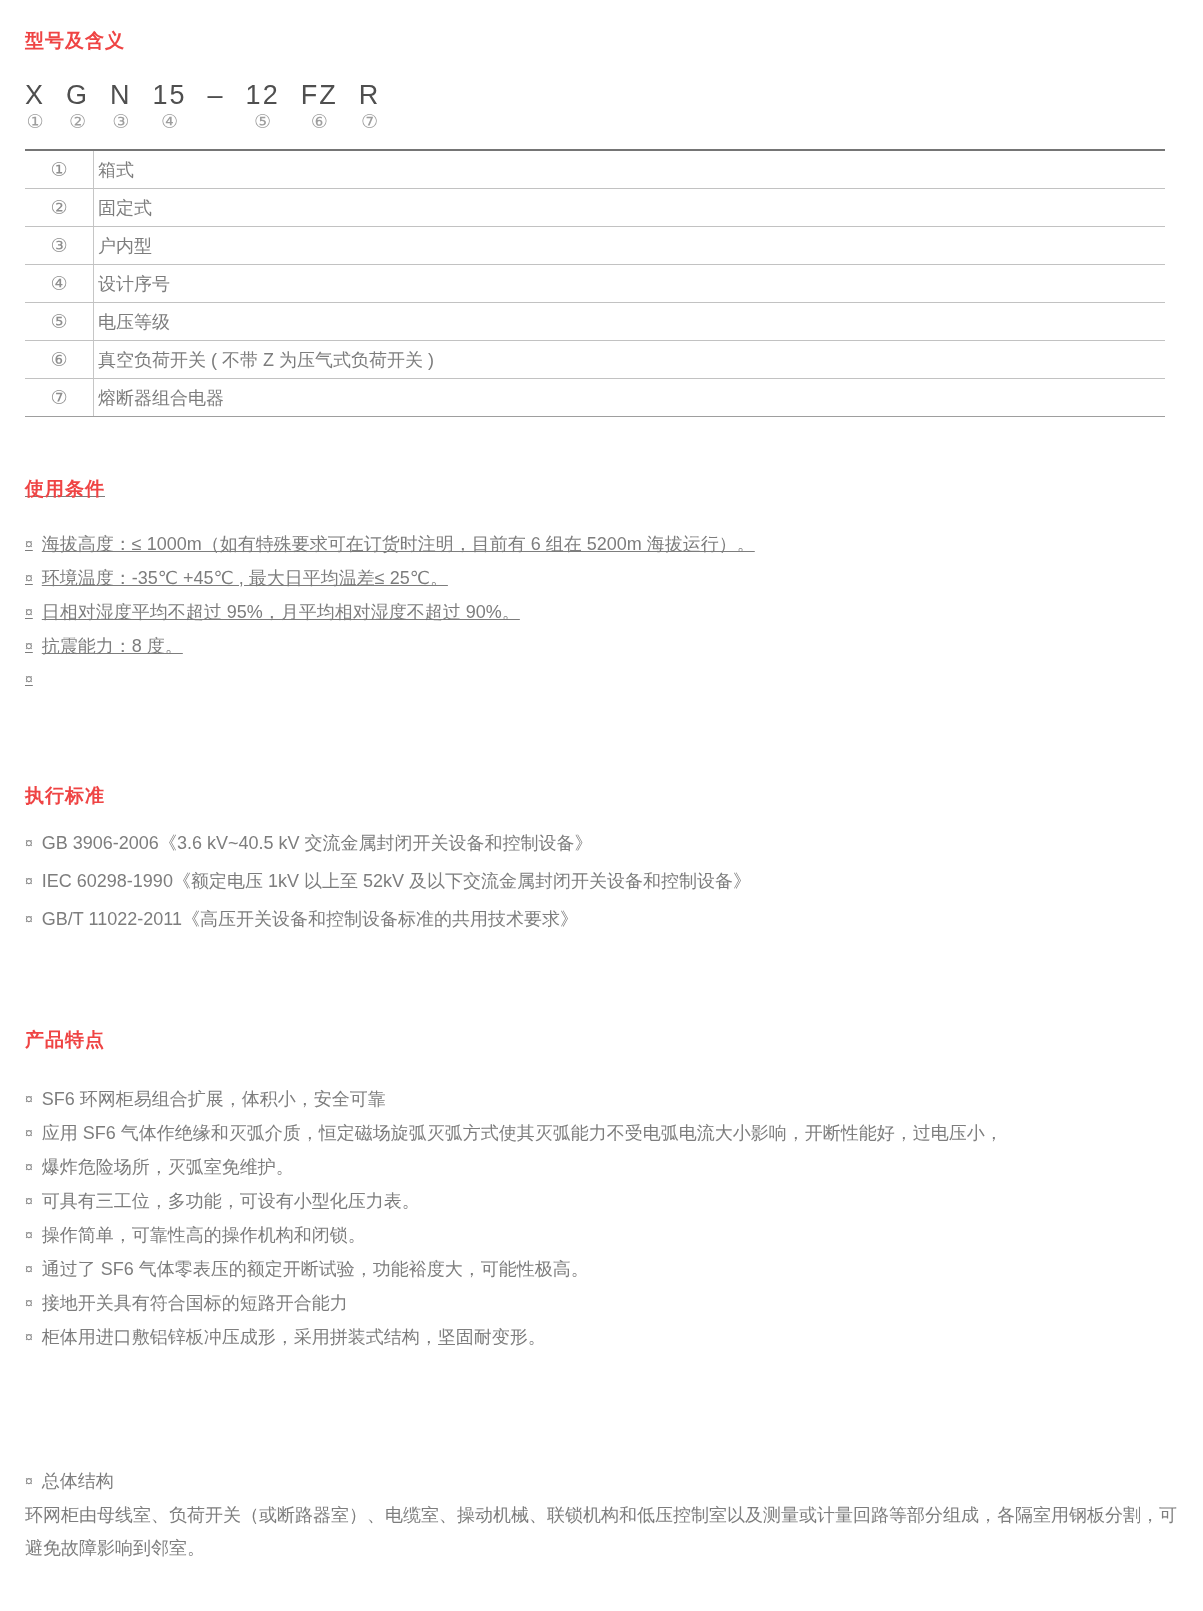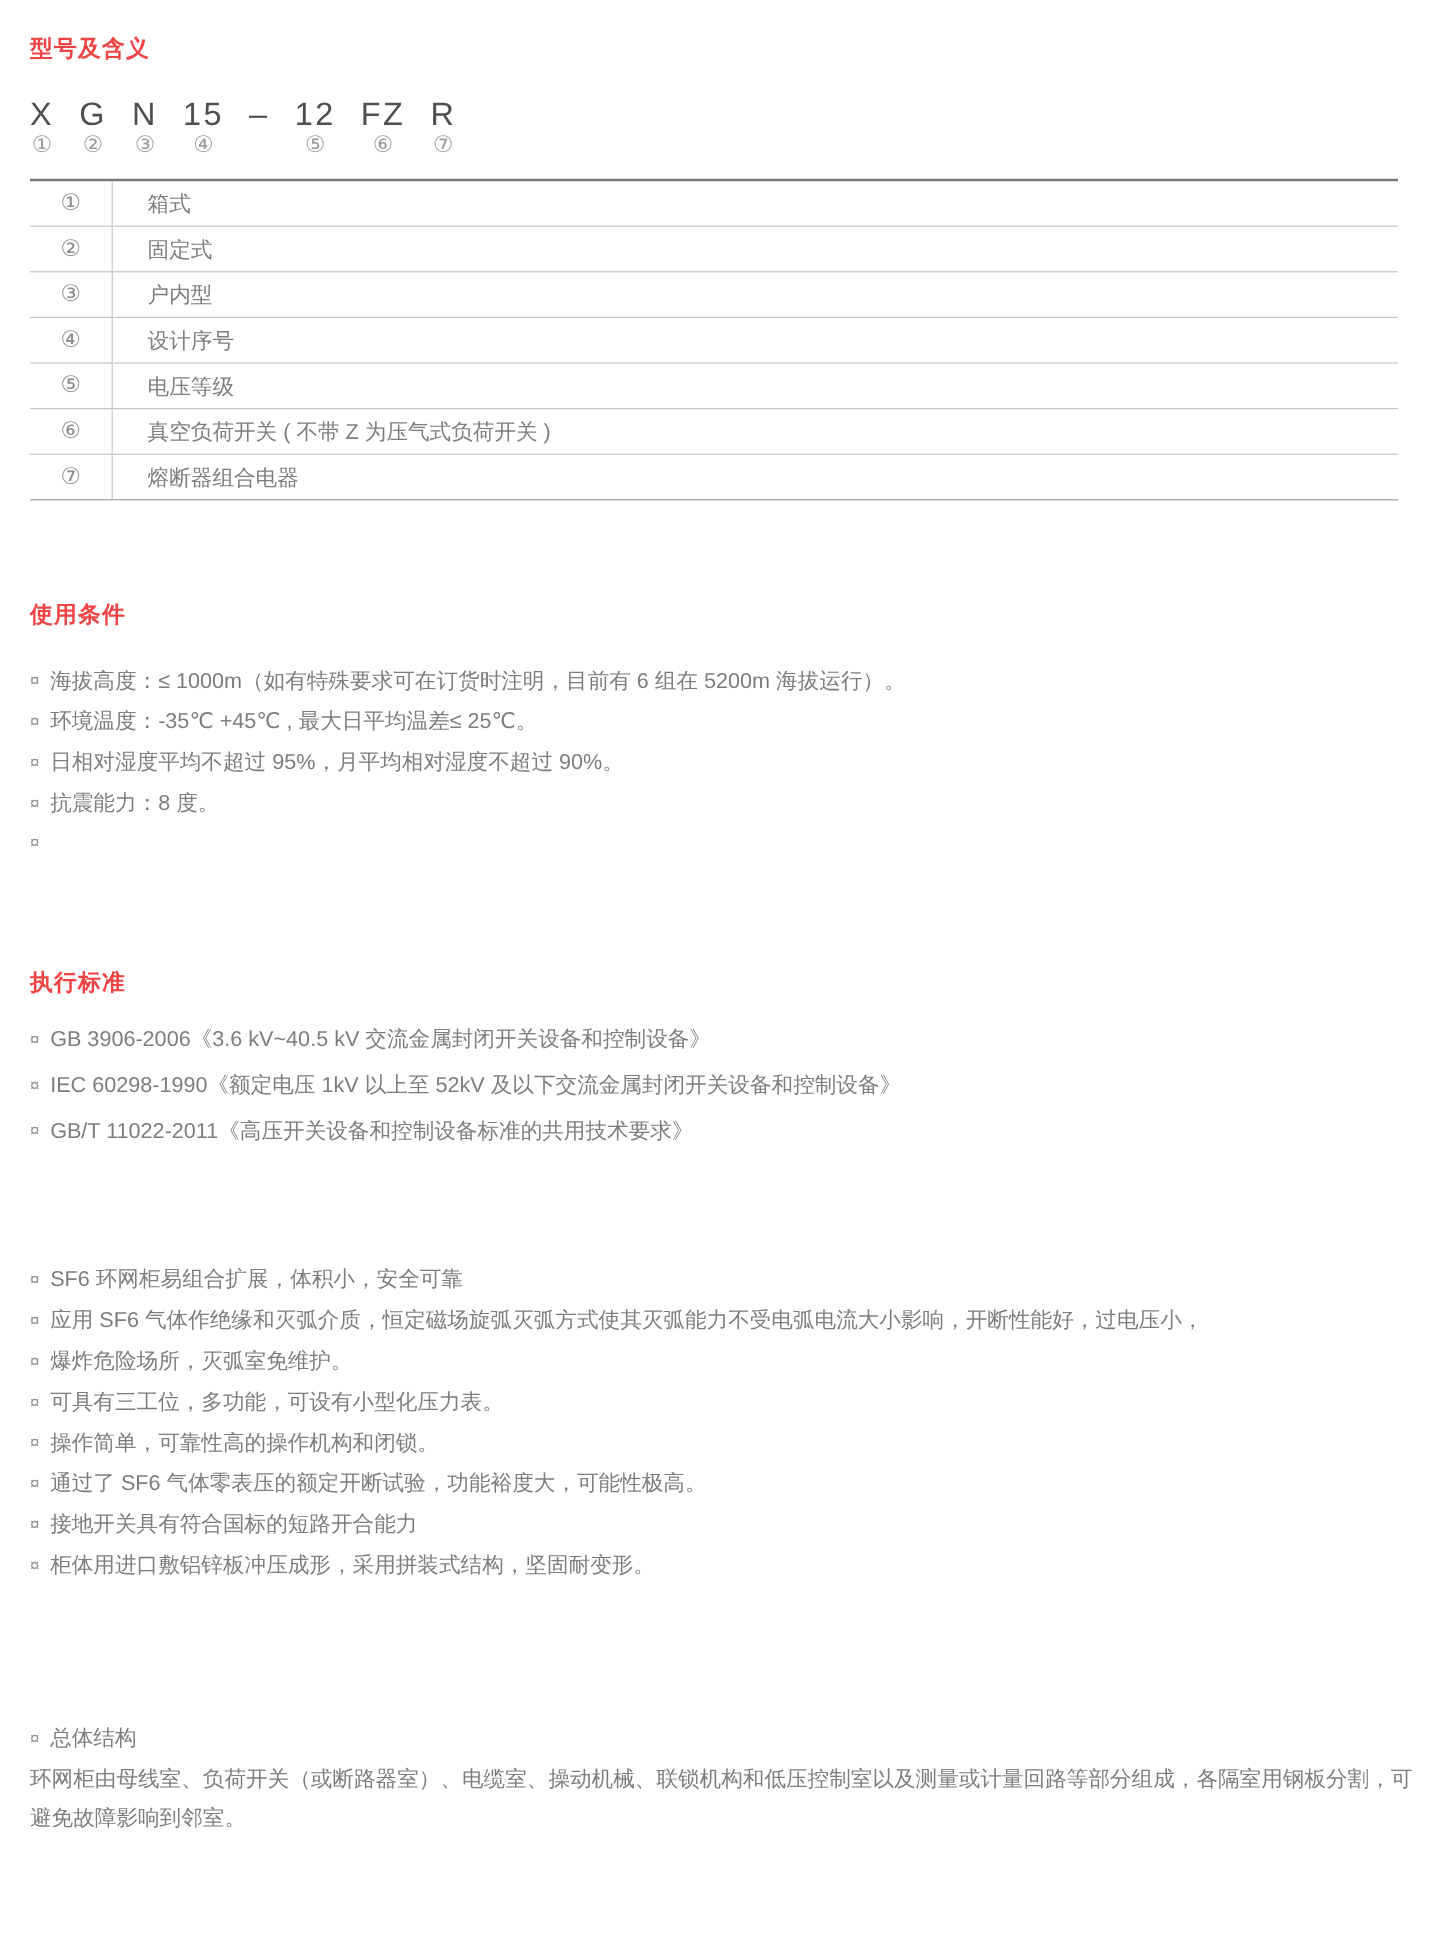--- a/index.html
+++ b/index.html
@@ -67,21 +67,21 @@
     width: 68px;
     display: flex;
     align-items: center;
     justify-content: center;
     color: #8e8e8e;
     font-size: 19px;
   }
   .spec-desc {
     flex: 1;
     border-left: 1px solid #c6c6c6;
-    padding-left: 29px;
+    padding-left: 4px;
     display: flex;
     align-items: center;
     color: #7d7d7d;
     font-size: 18px;
   }
   
   .bullet-list { margin-top: 26px; }
   .bullet-line {
     display: flex;
     align-items: baseline;
@@ -91,21 +91,21 @@
   }
   .marker {
     flex: none;
     font-size: 14px;
     color: #8e8e8e;
     margin-right: 9px;
     position: relative;
     top: -1px;
   }
   
-  #usage-section { margin-top: 82px; }
+  #usage-section { margin-top: 59px; text-decoration: underline; }
   #standards-section { margin-top: 86px; }
   #standards-section .bullet-list { margin-top: 16px; }
   #standards-section .bullet-line { line-height: 37px; }
   #features-section { margin-top: 88px; }
   #features-section .bullet-list { margin-top: 30px; }
   #structure-section { margin-top: 110px; }
   #structure-section .content { margin-top: 22px; }
   .body-para {
     font-size: 18px;
     color: #7d7d7d;
@@ -224,20 +224,21 @@
       <span>IEC 60298-1990《额定电压 1kV 以上至 52kV 及以下交流金属封闭开关设备和控制设备》</span>
     </div>
       <div class="bullet-line">
       <span class="marker">¤</span>
       <span>GB/T 11022-2011《高压开关设备和控制设备标准的共用技术要求》</span>
     </div>
     </div>
 </section>
 
 <section id="features-section">
+  <h2 class="section-heading">产品特点</h2>
   <div class="bullet-list">
       <div class="bullet-line">
       <span class="marker">¤</span>
       <span>SF6 环网柜易组合扩展，体积小，安全可靠</span>
     </div>
       <div class="bullet-line">
       <span class="marker">¤</span>
       <span>应用 SF6 气体作绝缘和灭弧介质，恒定磁场旋弧灭弧方式使其灭弧能力不受电弧电流大小影响，开断性能好，过电压小，</span>
     </div>
       <div class="bullet-line">

